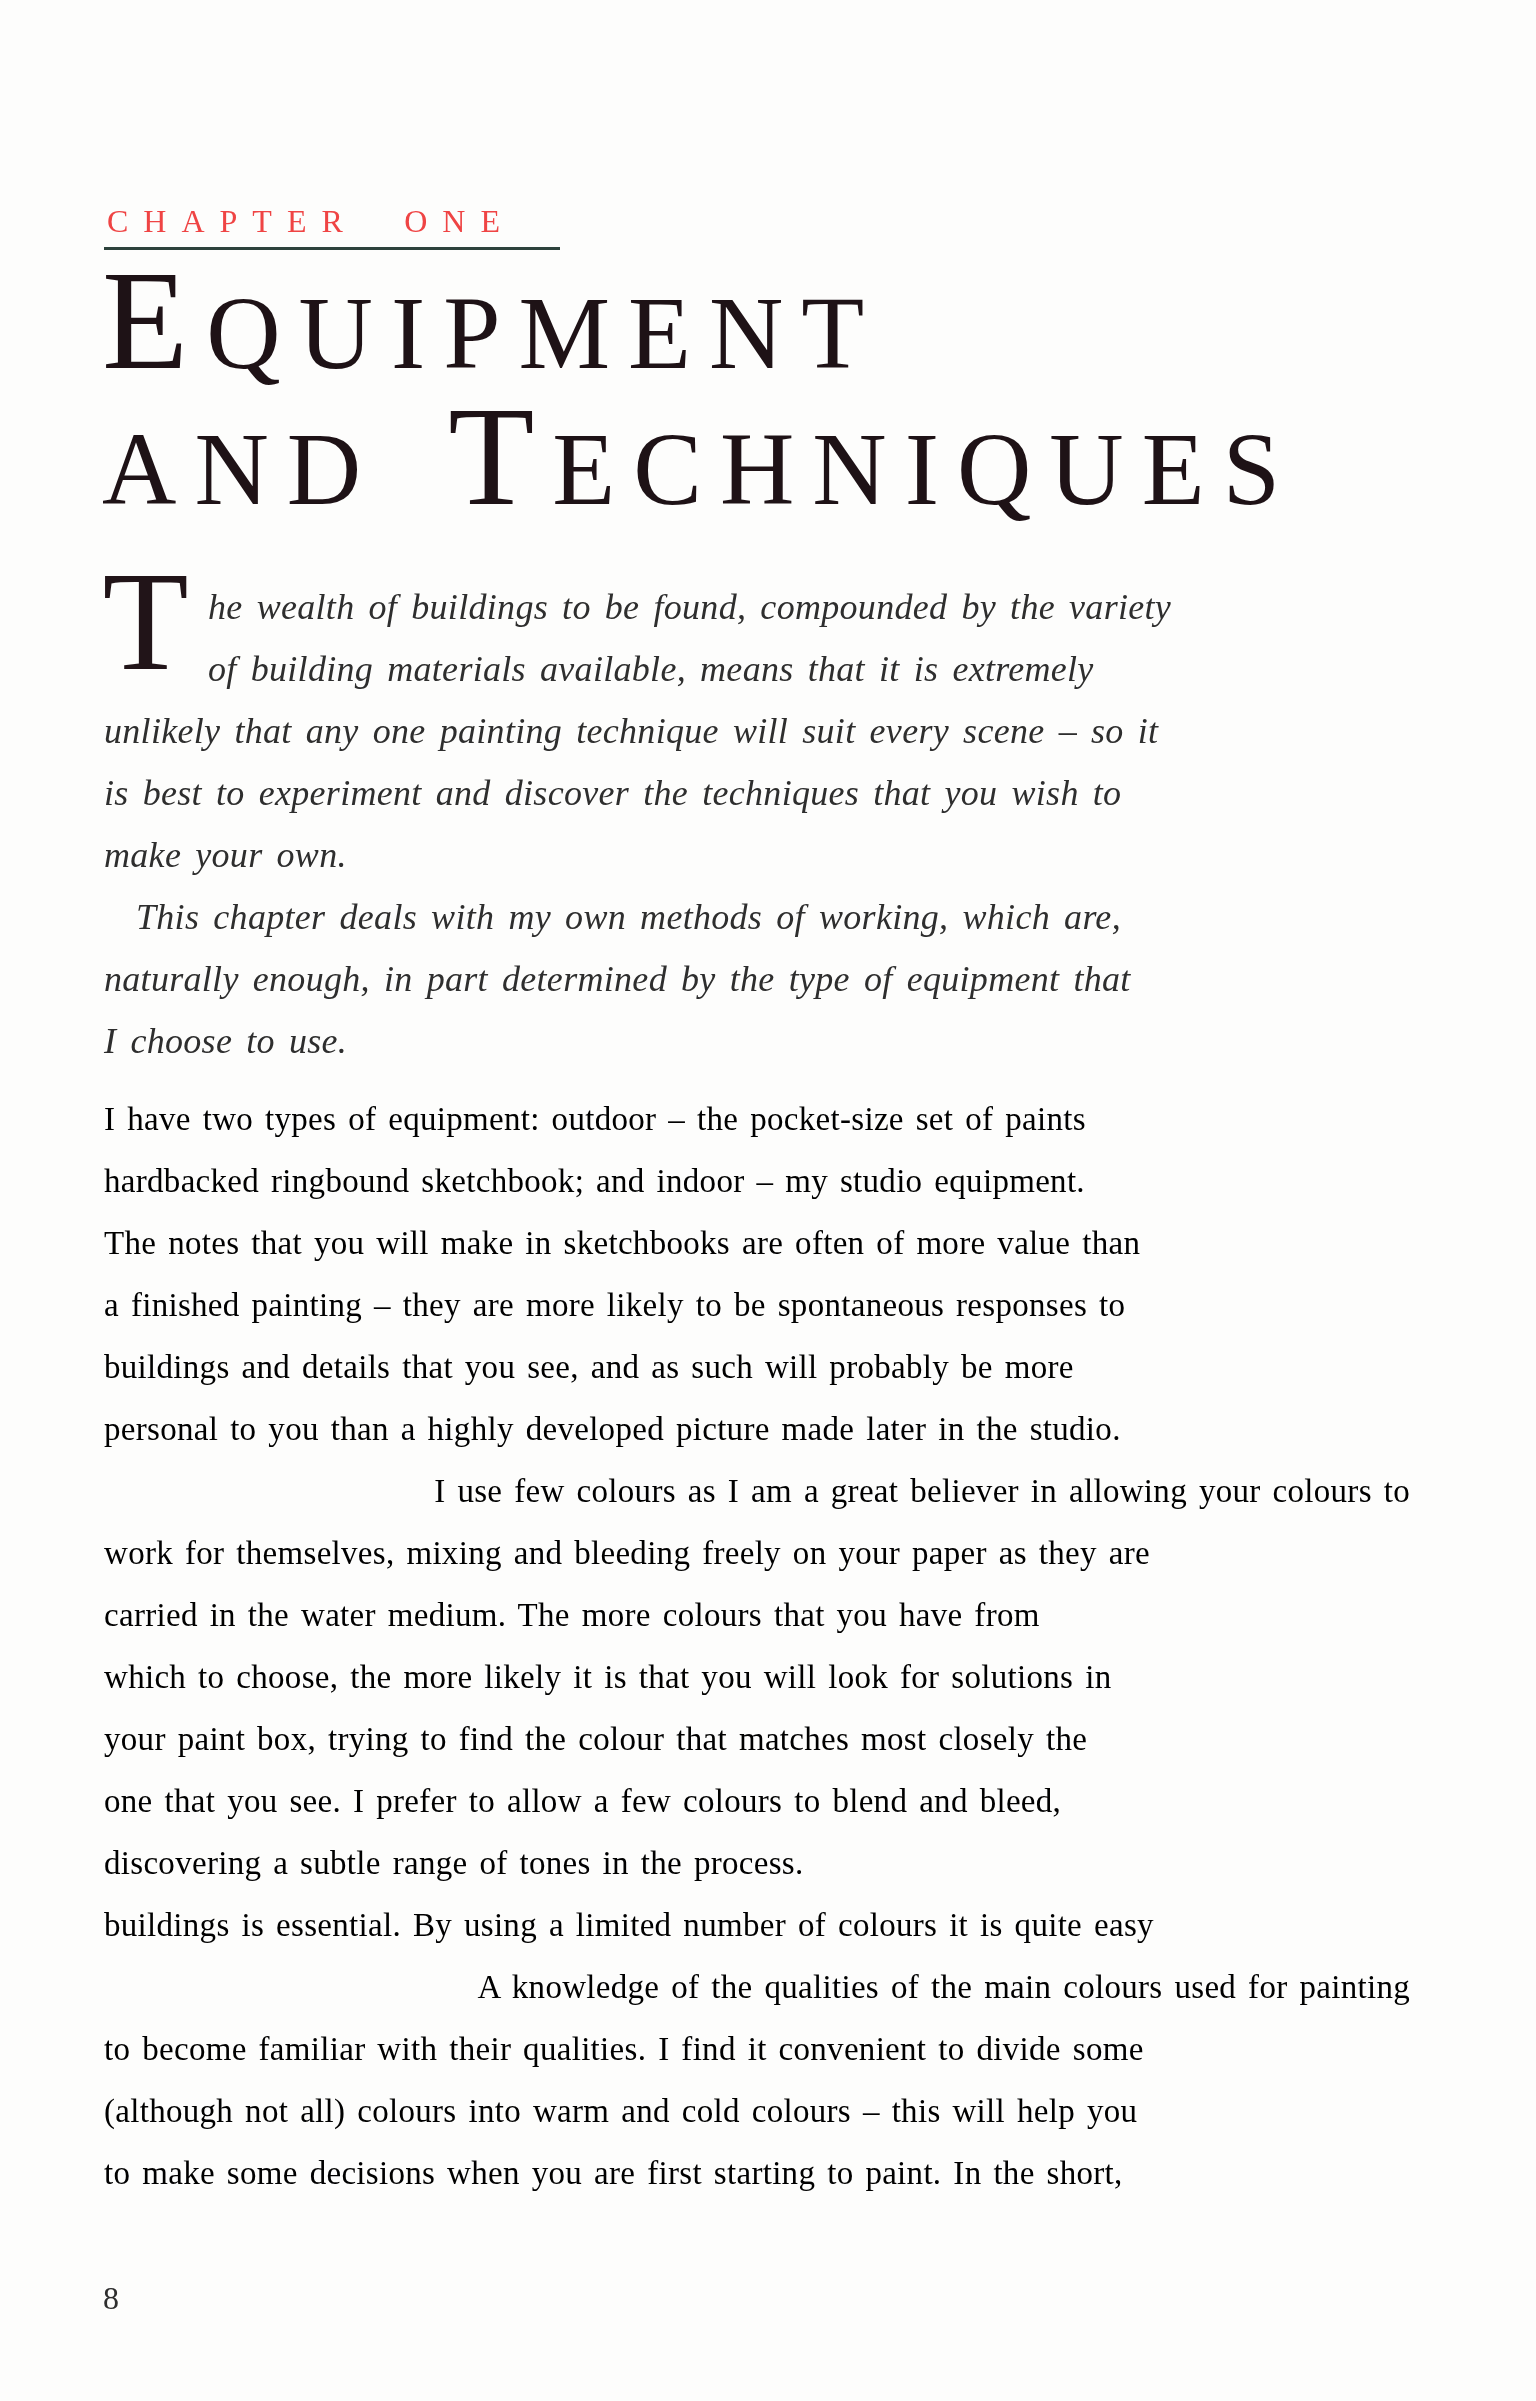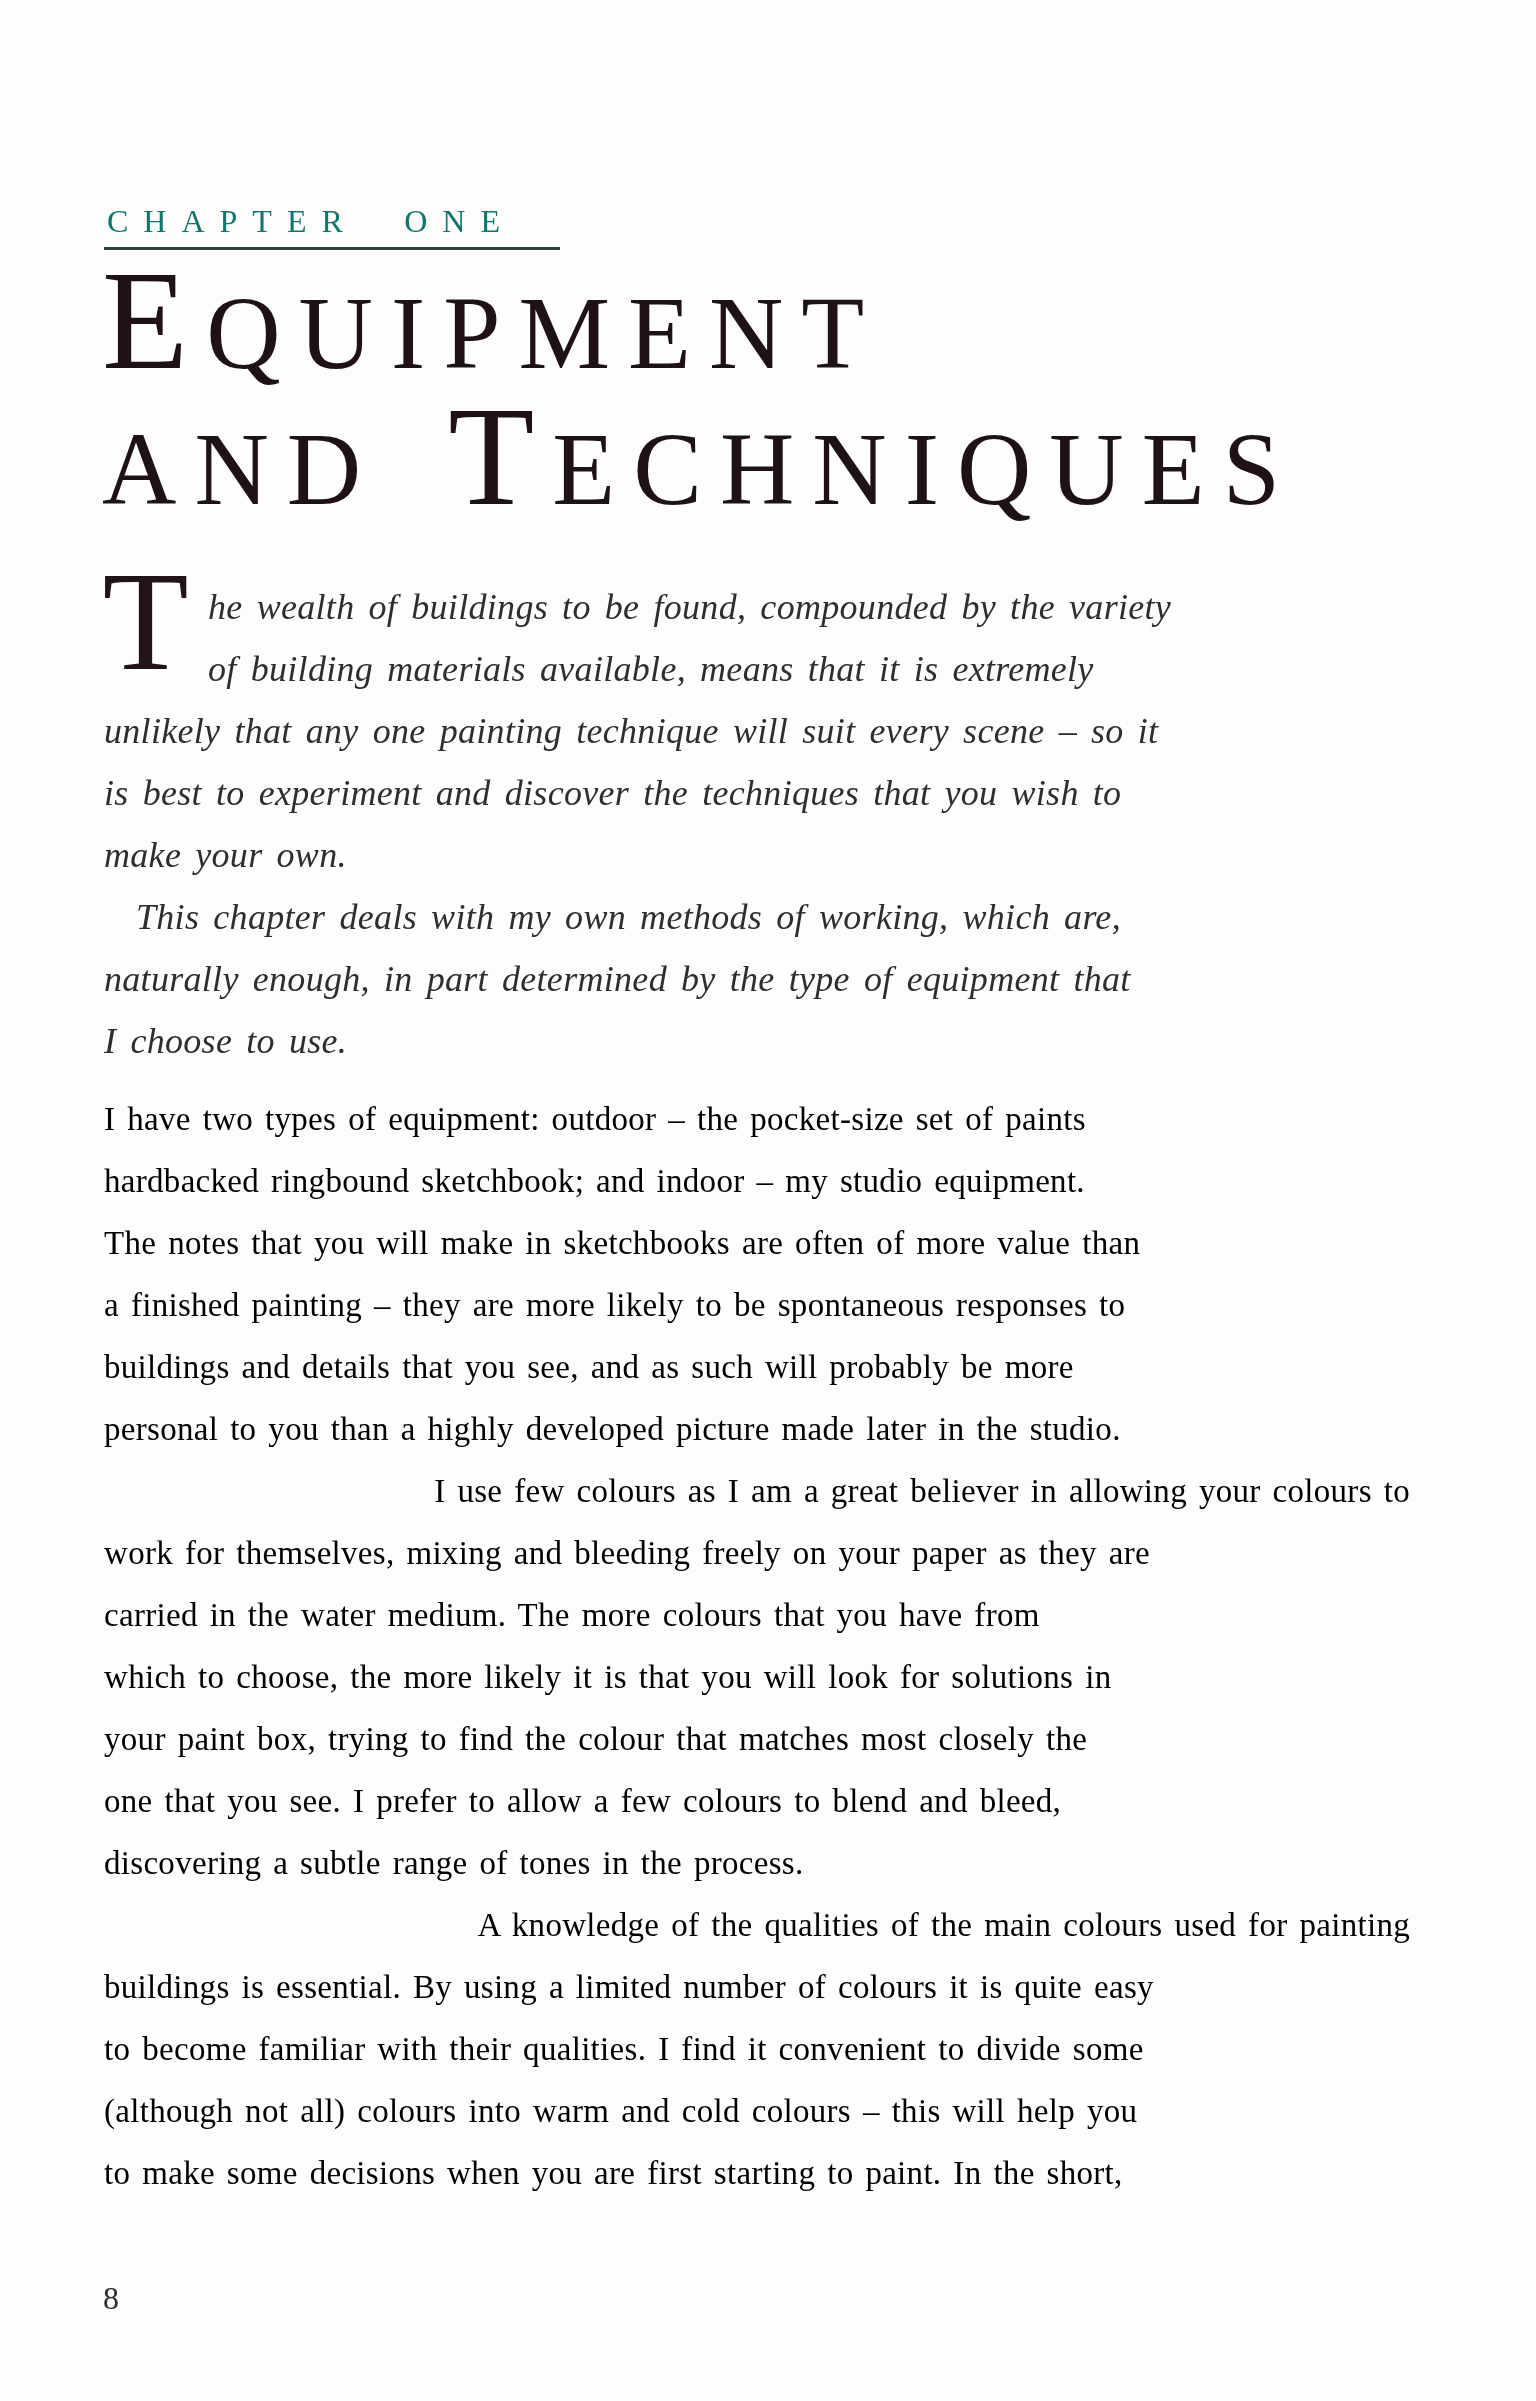--- a/index.html
+++ b/index.html
@@ -18,21 +18,21 @@
   }
 
   
   .chapter-label {
     position: absolute;
     left: 107px;
     top: 203px;
     font-size: 32px;
     letter-spacing: 15px;
     word-spacing: 23.4px;
-    color: #0f766e;
+    color: #ef4444;
     white-space: nowrap;
   }
   .chapter-rule {
     position: absolute;
     left: 104px;
     top: 247px;
     width: 456px;
     height: 2.7px;
     background: #2d423c;
   }
@@ -147,22 +147,22 @@
     <div class="body-line">a finished painting – they are more likely to be spontaneous responses to</div>
     <div class="body-line">buildings and details that you see, and as such will probably be more</div>
     <div class="body-line">personal to you than a highly developed picture made later in the studio.</div>
     <div class="body-line para-indent">I use few colours as I am a great believer in allowing your colours to</div>
     <div class="body-line">work for themselves, mixing and bleeding freely on your paper as they are</div>
     <div class="body-line">carried in the water medium. The more colours that you have from</div>
     <div class="body-line">which to choose, the more likely it is that you will look for solutions in</div>
     <div class="body-line">your paint box, trying to find the colour that matches most closely the</div>
     <div class="body-line">one that you see. I prefer to allow a few colours to blend and bleed,</div>
     <div class="body-line">discovering a subtle range of tones in the process.</div>
+    <div class="body-line">buildings is essential. By using a limited number of colours it is quite easy</div>
     <div class="body-line para-indent">A knowledge of the qualities of the main colours used for painting</div>
-    <div class="body-line">buildings is essential. By using a limited number of colours it is quite easy</div>
     <div class="body-line">to become familiar with their qualities. I find it convenient to divide some</div>
     <div class="body-line">(although not all) colours into warm and cold colours – this will help you</div>
     <div class="body-line">to make some decisions when you are first starting to paint. In the short,</div>
   </div>
 
   <div class="page-number">8</div>
 
 </div>
 
 

